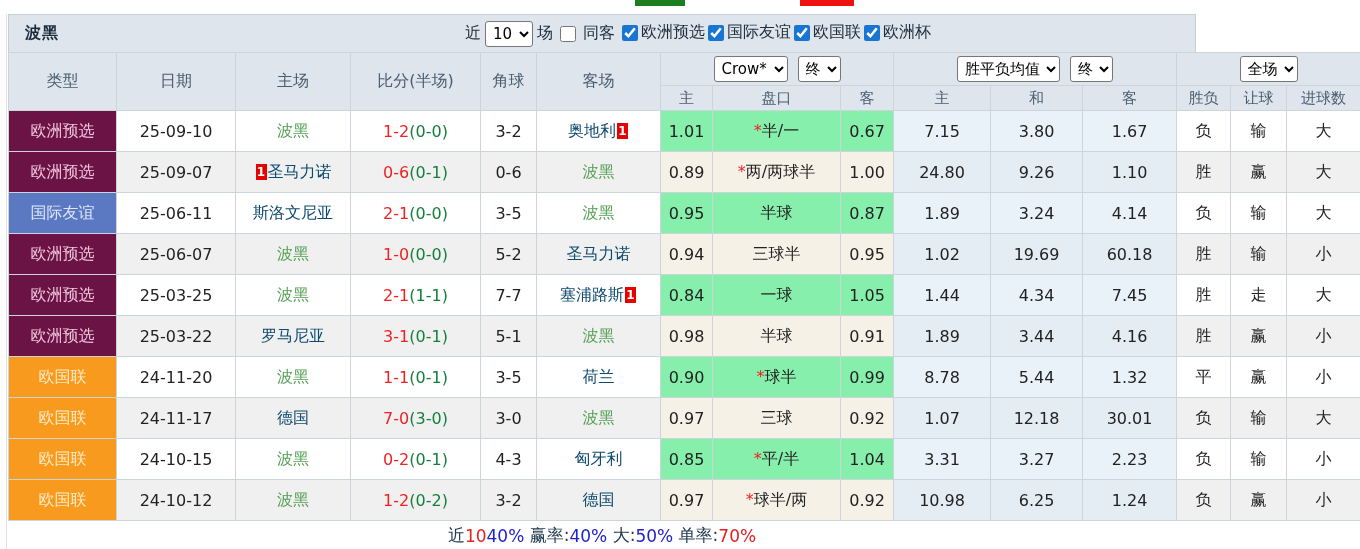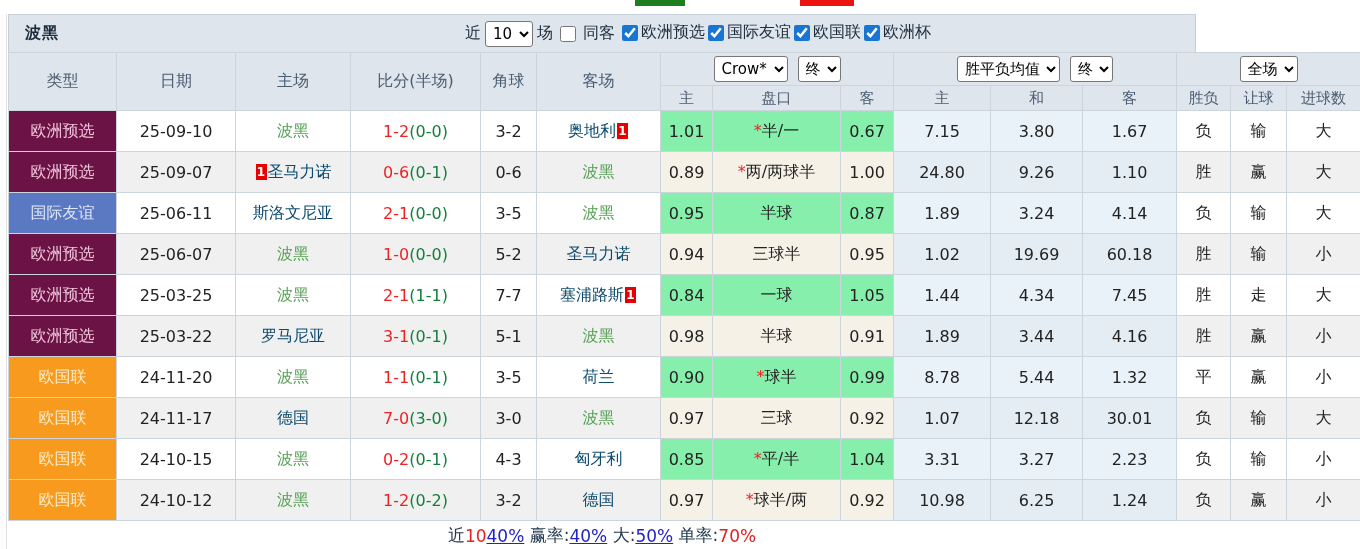--- a/index.html
+++ b/index.html
@@ -68,21 +68,21 @@
   .res-green { color:#63a763; }
   .res-blue { color:#4848d8; }
 
   .summary {
     height:29px; display:flex; justify-content:center; align-items:center;
     font-size:17px; background:#fff;
   }
   .summary span { white-space:pre; }
   .sum-dark { color:#22384e; }
   .sum-red { color:#e02222; }
-  .sum-blue { color:#2222cc;text-decoration:underline; }
+  .sum-blue { color:#2222cc; }
 </style>
 </head>
 <body>
 
 <div class="left-strip"></div>
 
 <div class="top-strip">
   <div class="frag frag-green"></div>
   <div class="frag frag-red"></div>
 </div>

